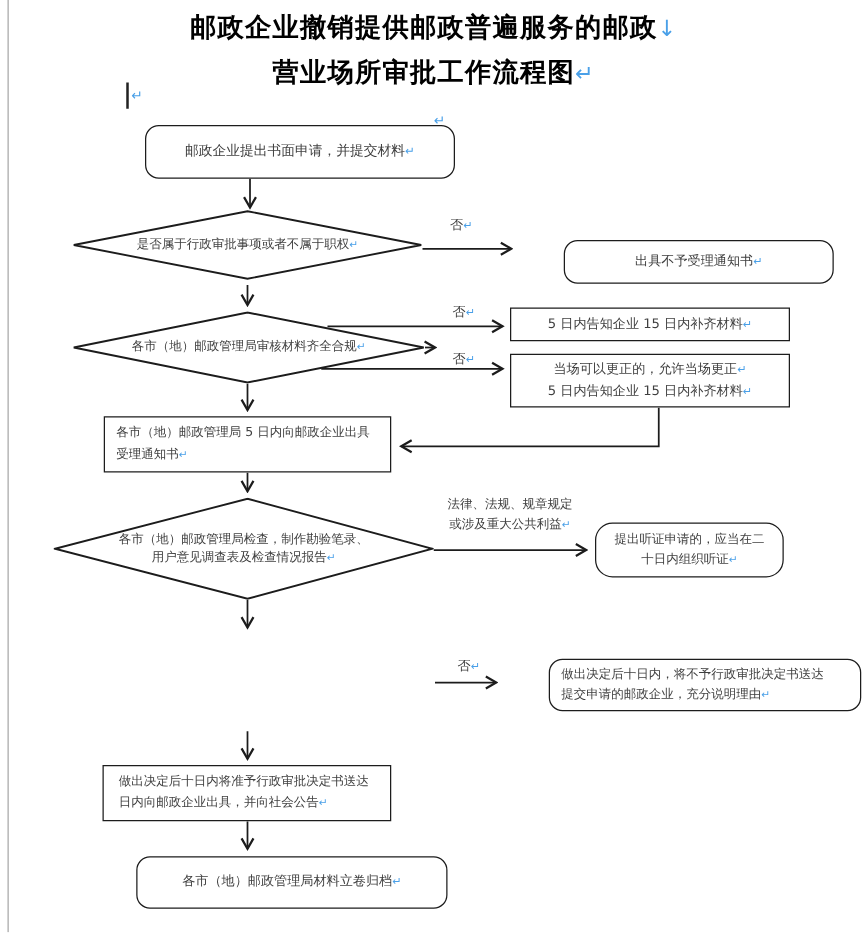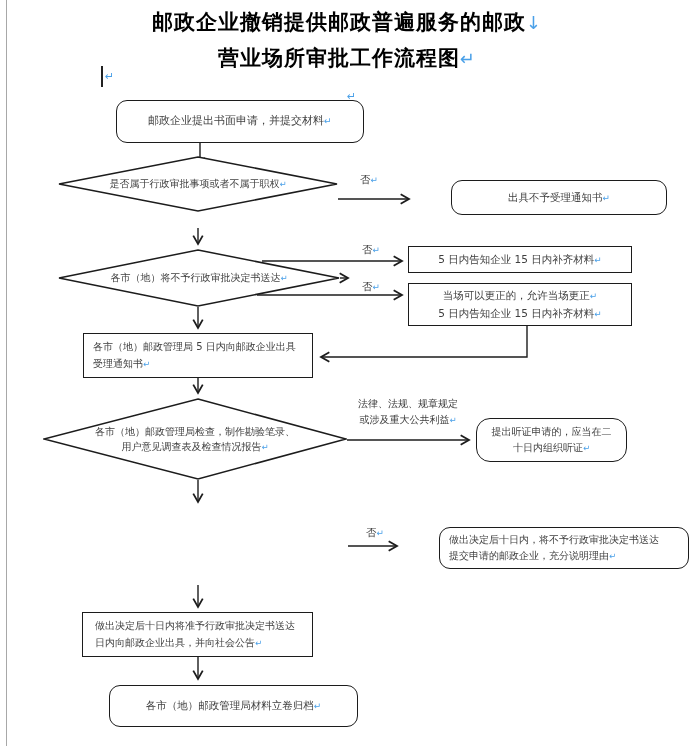--- a/index.html
+++ b/index.html
@@ -68,42 +68,42 @@
       <path d="M348,546 H397" marker-end="url(#arrow)"></path>
       <path d="M198,585 V607" marker-end="url(#arrow)"></path>
       <path d="M198,657 V679" marker-end="url(#arrow)"></path>
     </g>
   </svg>
 
   <div class="node rounded" style="left:80px; top:100px; width:248px; height:43px; font-size:11px;">
     <div class="nowrap"><span>邮政企业提出书面申请，并提交材料</span><span class="mark">↵</span></div>
   </div>
 
-  <div class="diamond" style="left:58px; top:156px; width:280px; height:56px;">
+  <div class="diamond" style="left:58px; top:168px; width:280px; height:56px;">
     <svg class="shape" width="280" height="56">
         <polygon points="140,1 279,28 140,55 1,28" fill="#fff" stroke="#1c1c1c" stroke-width="1.5"></polygon>
       </svg>
     <div class="dtxt">
         <div class="nowrap"><span>是否属于行政审批事项或者不属于职权</span><span class="mark">↵</span></div>
       </div>
   </div>
   <div class="flow-label" style="left:360px; top:173px;">
     <span>否</span><span class="mark">↵</span>
   </div>
 
-  <div class="node rounded" style="left:415px; top:180px; width:216px; height:35px;">
+  <div class="node rounded" style="left:415px; top:192px; width:216px; height:35px;">
     <div class="nowrap"><span>出具不予受理通知书</span><span class="mark">↵</span></div>
   </div>
 
   <div class="diamond" style="left:58px; top:249px; width:282px; height:58px;">
     <svg class="shape" width="282" height="58">
         <polygon points="140,1 281,29 140,57 1,29" fill="#fff" stroke="#1c1c1c" stroke-width="1.5"></polygon>
       </svg>
     <div class="dtxt">
-        <div class="nowrap"><span>各市（地）将不予行政审批决定书送达</span><span class="mark">↵</span></div>
+        <div class="nowrap"><span>各市（地）邮政管理局审核材料齐全合规</span><span class="mark">↵</span></div>
       </div>
   </div>
   <div class="flow-label" style="left:362px; top:243px;">
     <span>否</span><span class="mark">↵</span>
   </div>
   <div class="flow-label" style="left:362px; top:280px;">
     <span>否</span><span class="mark">↵</span>
   </div>
 
   <div class="node" style="left:408px; top:246px; width:224px; height:27px;">

